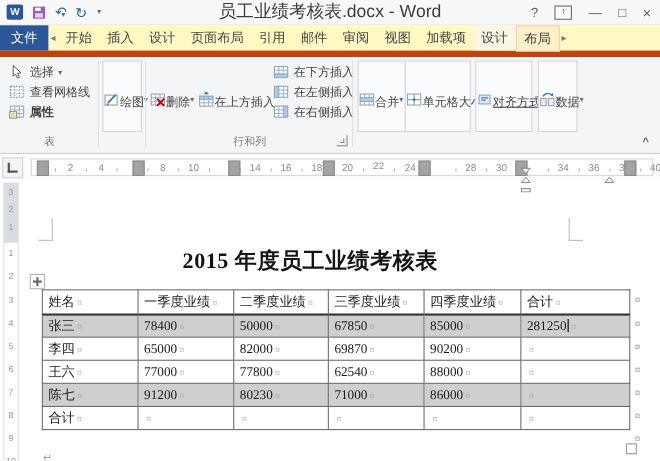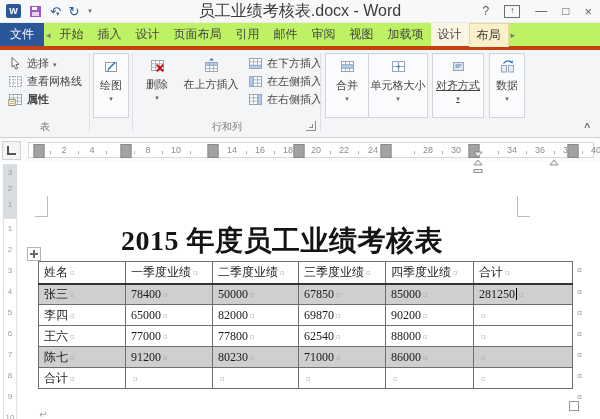--- a/index.html
+++ b/index.html
@@ -14,36 +14,36 @@
   .saveic:before{content:"";position:absolute;left:2px;top:1px;width:5px;height:3px;background:#fff}
   .saveic:after{content:"";position:absolute;left:2px;bottom:1px;width:7px;height:4px;background:#e8d4f2}
   .uglyph{color:#22619e;font-size:13px;line-height:1}
   .tinyarr{color:#666;font-size:7px;margin-left:-5px}
   .wtitle{position:absolute;left:0;right:0;top:0;line-height:22px;text-align:center;
           font-size:16px;color:#3c3c3c}
   .wctrls{position:absolute;right:8px;top:0;height:22px;display:flex;align-items:center;gap:15px;color:#5c5c5c}
   .wc{font-size:12px;line-height:1}
   .ribopt{width:14px;height:11px;border:1px solid #6e6e6e;font-size:8px;line-height:10px;text-align:center;color:#444}
   
-  .tabrow{position:relative;height:23px;background:#bef264;border-bottom:4px solid #c2410c;
+  .tabrow{position:relative;height:23px;background:#fef9c3;border-bottom:6px solid #c2410c;
           display:flex;align-items:stretch}
   .filetab{width:44px;background:#2b579a;color:#fff;font-size:12px;display:flex;
            align-items:center;justify-content:center}
   .tabscroll{display:flex;align-items:center;color:#777;font-size:9px;padding:0 2px}
   .tabstrip{display:flex;align-items:stretch}
   .tab{padding:0 7px;font-size:12px;color:#444;display:flex;align-items:center;white-space:nowrap}
   .tab.ctx{background:#fbf5e4}
   .tab.ctx.active{background:#fcf0cb;border:1px solid #e9d89b;border-bottom:none;margin-bottom:-1px;color:#3a3a3a}
   
   .ribbon{position:relative;height:87px;background:#f4f5f7;border-bottom:1px solid #cfcfcf;
           font-size:11px;color:#444}
   .gsep{position:absolute;top:3px;bottom:5px;width:1px;background:#dee0e3}
   .glabel{position:absolute;top:70px;font-size:10px;color:#7a7a7a;text-align:center;white-space:nowrap}
   .sbtn{position:absolute;height:17px;display:flex;align-items:center;gap:4px;padding-left:4px;white-space:nowrap}
-  .bbtn{position:absolute;top:3px;height:65px;display:flex;flex-direction:column;align-items:center;
+  .bbtn{position:absolute;top:3px;height:65px;display:flex;flex-direction:row;align-items:center;
         padding-top:5px;box-sizing:border-box;white-space:nowrap}
   .bbtn .lbl{margin-top:4px}
   .arr{color:#666;font-size:7px;line-height:1;margin-top:2px}
   .cbtn{border:1px solid #d2d4d8;background:#fafbfc}
   .icon{width:15px;height:15px;display:inline-block;flex:none}
   .icon svg{display:block}
   .launcher{position:absolute;width:9px;height:9px;border-right:1px solid #8b8b8b;border-bottom:1px solid #8b8b8b}
   .launcher:before{content:"";position:absolute;right:2px;bottom:2px;width:3px;height:3px;border-right:1px solid #8b8b8b;border-bottom:1px solid #8b8b8b}
   .collapse{position:absolute;right:10px;top:72px;color:#666;font-size:10px;font-weight:bold}
   
@@ -58,21 +58,21 @@
   .imark{position:absolute;transform:translateX(-50%)}
   .vruler{position:absolute;left:2px;top:26px;width:16px;bottom:0;background:#fafbfc}
   .vmargin{position:absolute;left:1px;right:1px;top:0;height:54px;background:#d9dce1}
   .vwhite{position:absolute;left:1px;right:1px;top:54px;bottom:0;background:#fff;border:1px solid #e3e3e3}
   .vnum{position:absolute;left:0;width:16px;text-align:center;font-size:8px;color:#9a9a9a}
   
   .cmark{position:absolute;width:12px;height:20px}
   .cmark.l{border-right:1px solid #bcbcbc;border-bottom:1px solid #bcbcbc}
   .cmark.r{border-left:1px solid #bcbcbc;border-bottom:1px solid #bcbcbc}
   .doctitle{position:absolute;left:47px;width:470px;top:84px;text-align:center;
-            font-family:"Liberation Serif","DejaVu Serif",serif;font-size:28px;font-weight:bold;
+            font-family:"Liberation Serif","DejaVu Serif",serif;font-size:20px;font-weight:bold;
             color:#141414;letter-spacing:.5px}
   .movehandle{position:absolute;left:27px;top:109px;width:12px;height:12px;border:1px solid #b3b3b3;background:#fff}
   .movehandle:before{content:"";position:absolute;left:5px;top:2px;width:2px;height:8px;background:#6b6b6b}
   .movehandle:after{content:"";position:absolute;left:2px;top:5px;width:8px;height:2px;background:#6b6b6b}
   table.doc{position:absolute;left:38px;top:123px;border-collapse:collapse;table-layout:fixed;
             font-family:"Liberation Serif","DejaVu Serif",serif;font-size:12px;color:#1a1a1a}
   table.doc th,table.doc td{border:1px solid #6e6e6e;padding:0 0 0 5px;text-align:left;
             font-weight:normal;white-space:nowrap;overflow:hidden}
   table.doc thead tr{height:22px}
   table.doc tbody tr{height:21px}
@@ -287,21 +287,21 @@
       </div>
     <div class="hruler" id="hruler">
         <span class="rnum" style="left: 35px;">2</span>
         <span class="rnum" style="left: 63px;">4</span>
         <span class="rnum" style="left: 119px;">8</span>
         <span class="rnum" style="left: 147px;">10</span>
         <span class="rnum" style="left: 203px;">14</span>
         <span class="rnum" style="left: 231px;">16</span>
         <span class="rnum" style="left: 259px;">18</span>
         <span class="rnum" style="left: 287px;">20</span>
-        <span class="rnum" style="left: 315px;">22</span>
+        <span class="rnum" style="left: 315px; font-family: Liberation Mono, monospace;">22</span>
         <span class="rnum" style="left: 344px;">24</span>
         <span class="rnum" style="left: 399px;">28</span>
         <span class="rnum" style="left: 427px;">30</span>
         <span class="rnum" style="left: 483px;">34</span>
         <span class="rnum" style="left: 511px;">36</span>
         <span class="rnum" style="left: 539px;">38</span>
         <span class="rnum" style="left: 567px;">40</span>
         <i class="rtick" style="left: 21px;"></i>
         <i class="rtick" style="left: 49px;"></i>
         <i class="rtick" style="left: 77px;"></i>

